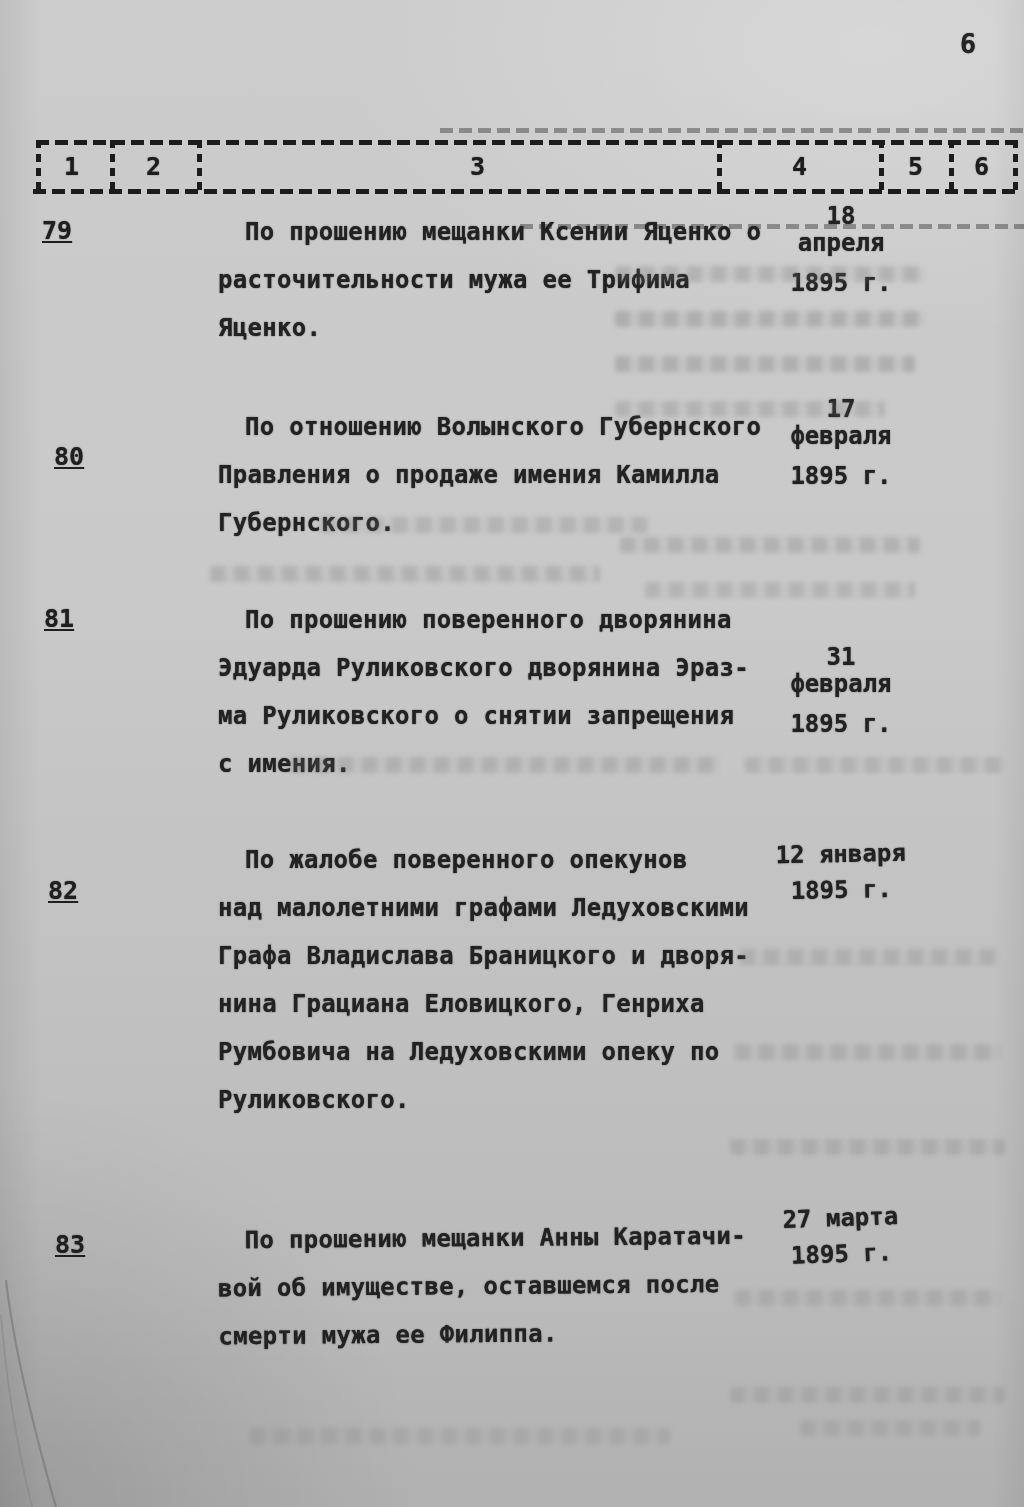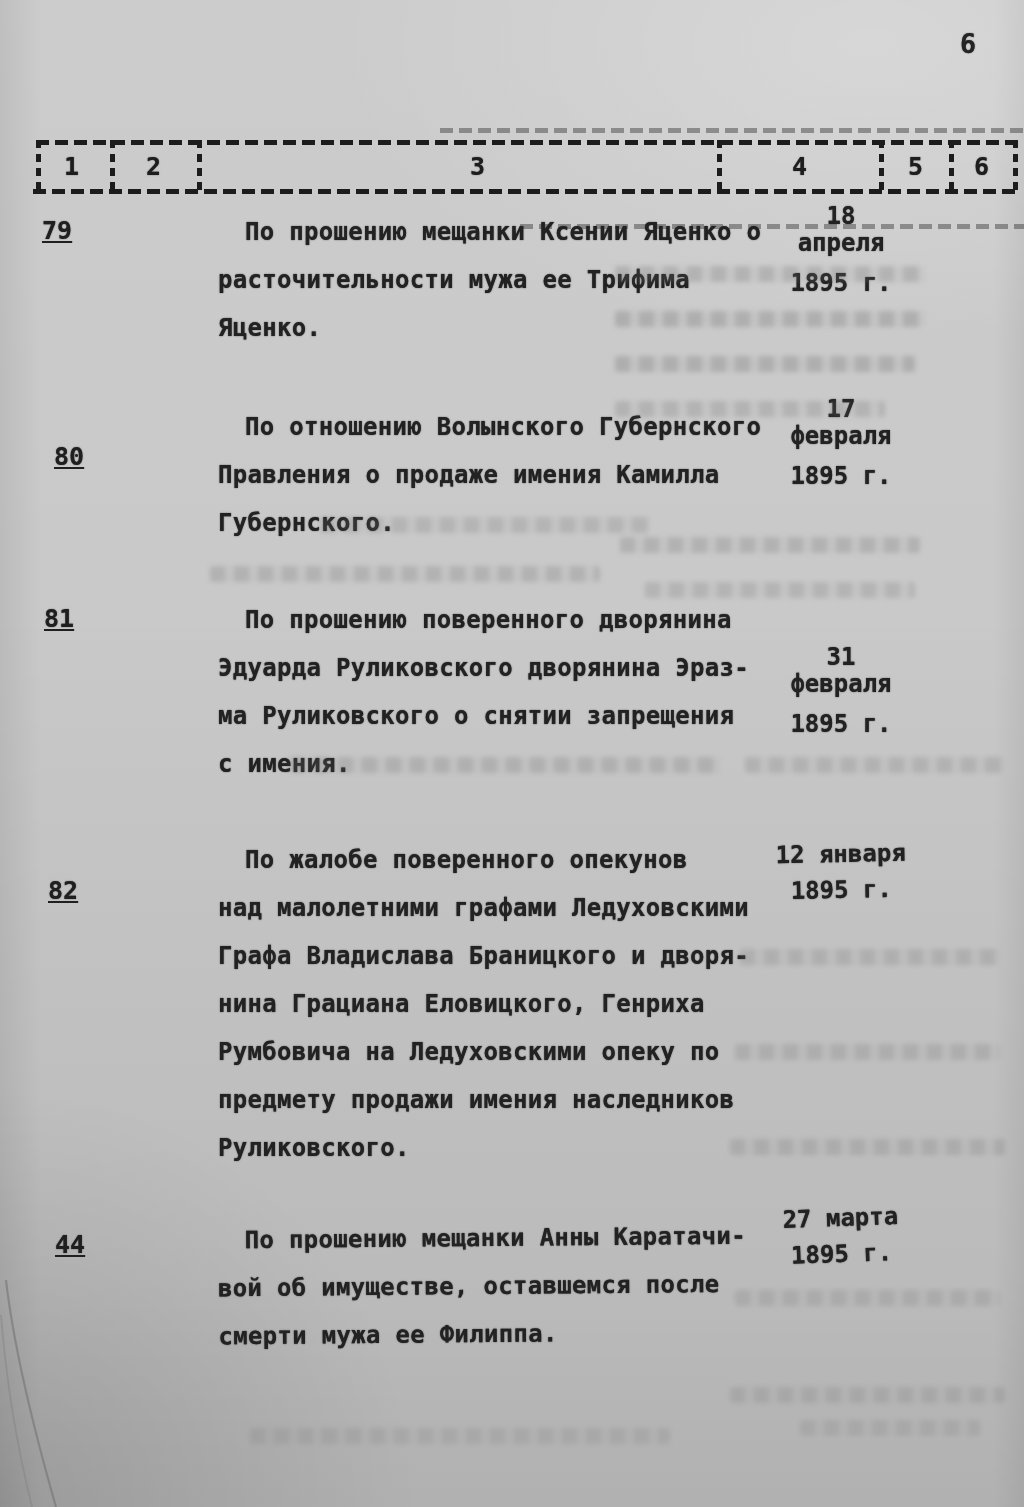--- a/index.html
+++ b/index.html
@@ -133,31 +133,30 @@
   </div>
 
   <div>
     <div class="txt num" style="left:48px;top:856px;margin-top:20px;">82</div>
     <div class="lines" style="top:836px;">
       <div class="l1">По жалобе поверенного опекунов</div>
       <div>над малолетними графами Ледуховскими</div>
       <div>Графа Владислава Браницкого и дворя-</div>
       <div>нина Грациана Еловицкого, Генриха</div>
       <div>Румбовича на Ледуховскими опеку по</div>
-      <div>предмету продажи имения наследников</div>
       <div>Руликовского.</div>
     </div>
     <div class="date date2" style="top:836px;transform:rotate(-1deg);">
       <div>12 января</div>
       <div class="year">1895 г.</div>
     </div>
   </div>
 
   <div>
-    <div class="txt num" style="left:55px;top:1230px;">44</div>
+    <div class="txt num" style="left:55px;top:1230px;">83</div>
     <div class="lines" style="top:1214px;transform:rotate(-0.5deg);">
       <div class="l1">По прошению мещанки Анны Каратачи-</div>
       <div>вой об имуществе, оставшемся после</div>
       <div>смерти мужа ее Филиппа.</div>
     </div>
     <div class="date date2" style="top:1200px;transform:rotate(-2deg);">
       <div>27 марта</div>
       <div class="year">1895 г.</div>
     </div>
   </div>

